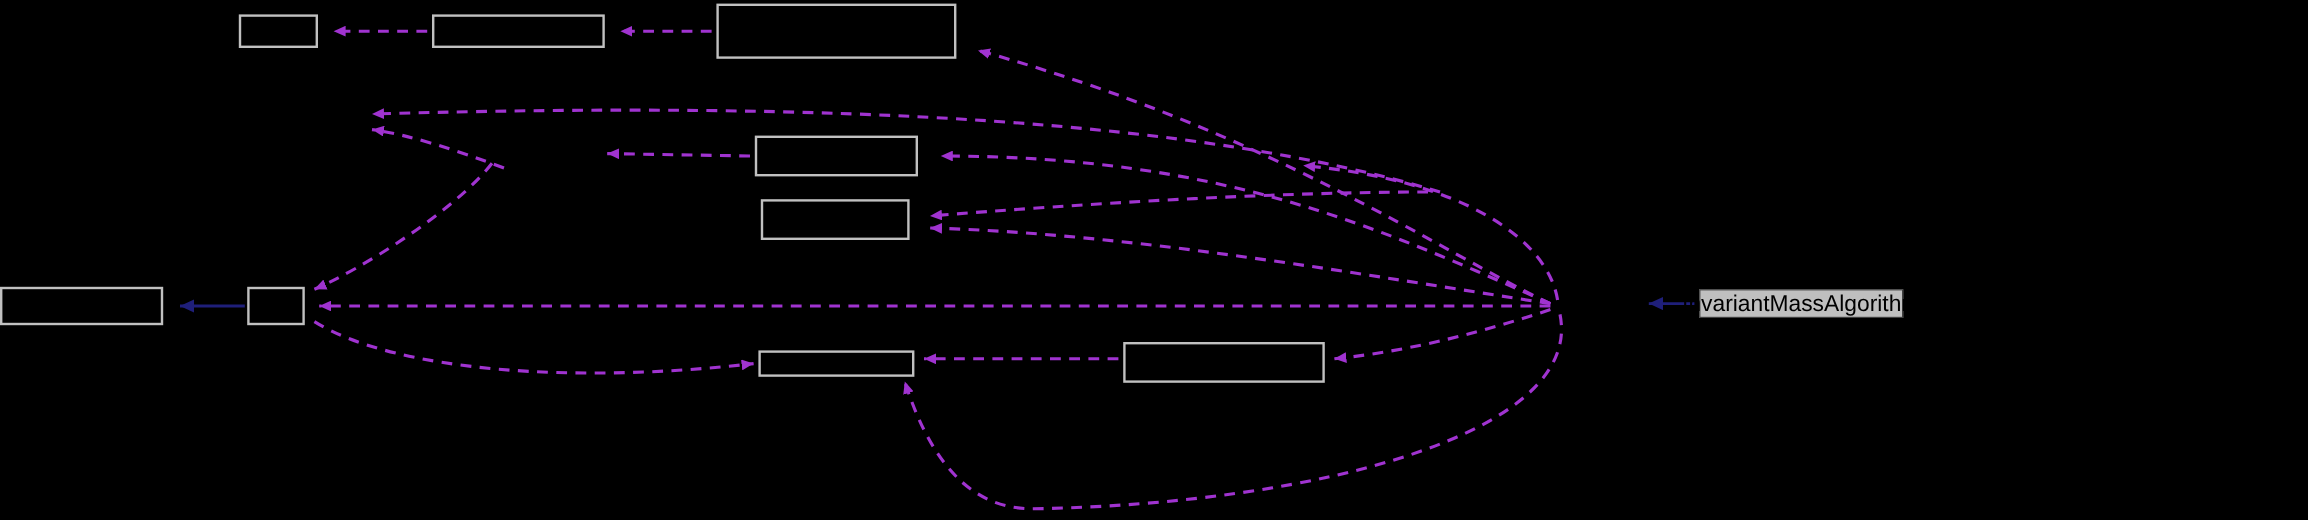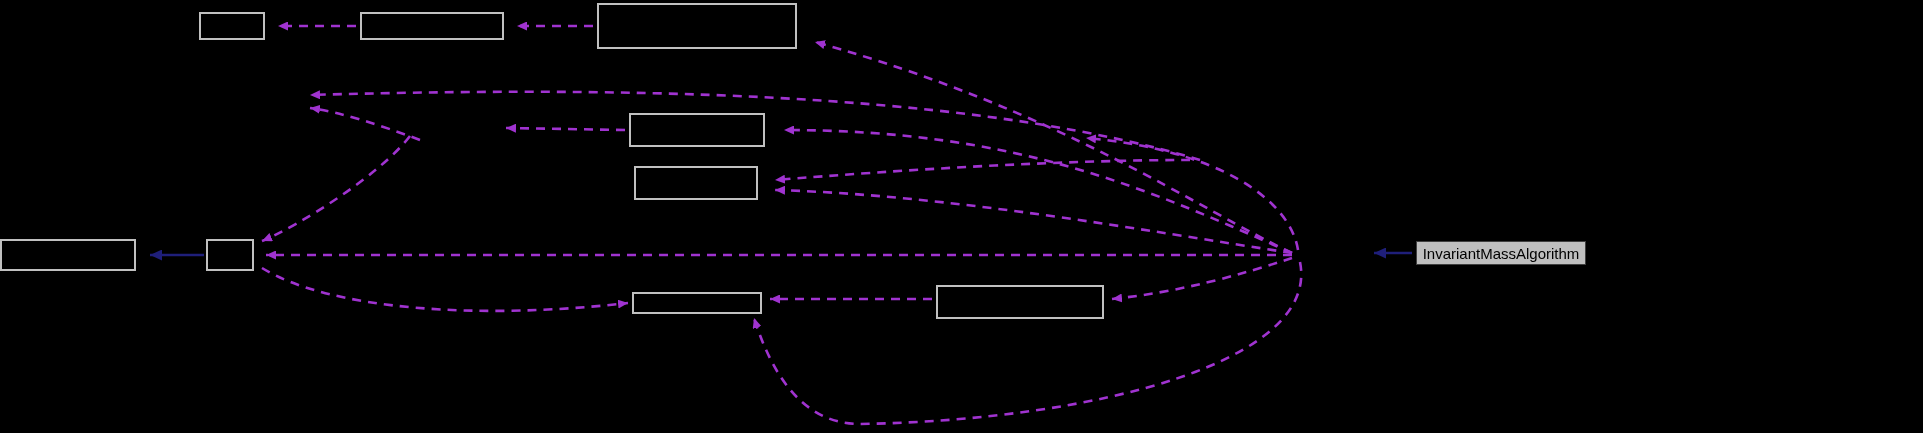--- a/index.html
+++ b/index.html
@@ -2,21 +2,21 @@
 <html><head>
 <meta charset="utf-8">
 <title>Call Graph</title>
 <style>
   html,body{margin:0;padding:0;background:#000;}
   body{font-family:"Liberation Sans","DejaVu Sans",sans-serif;}
   #canvas{position:relative;width:1923px;height:433px;background:#000000;overflow:hidden;}
   #graph-svg{position:absolute;left:0;top:0;width:1923px;height:433px;display:block;}
   .node-box{position:absolute;box-sizing:border-box;border:2px solid #c0c0c0;background:#000000;}
   .node-box.filled{background:#bfbfbf;border:1px solid #404040;}
-  .node-label{position:absolute;left:0;top:0;width:100%;height:100%;display:flex;align-items:center;justify-content:center;color:#000000;font-size:15px;line-height:1;white-space:nowrap;letter-spacing:0px;}
+  .node-label{position:absolute;left:0;top:0;width:100%;height:100%;display:flex;align-items:center;justify-content:center;color:#000000;font-size:19px;line-height:1;white-space:nowrap;letter-spacing:0px;}
   .node-label.empty{color:transparent;}
 </style>
 </head>
 <body>
 
 <div id="canvas">
 
   <svg id="graph-svg" viewBox="0 0 1923 433" xmlns="http://www.w3.org/2000/svg">
     <defs>
       <marker id="ah-p" markerWidth="11" markerHeight="9" refX="10" refY="4.5" orient="auto" markerUnits="userSpaceOnUse">

